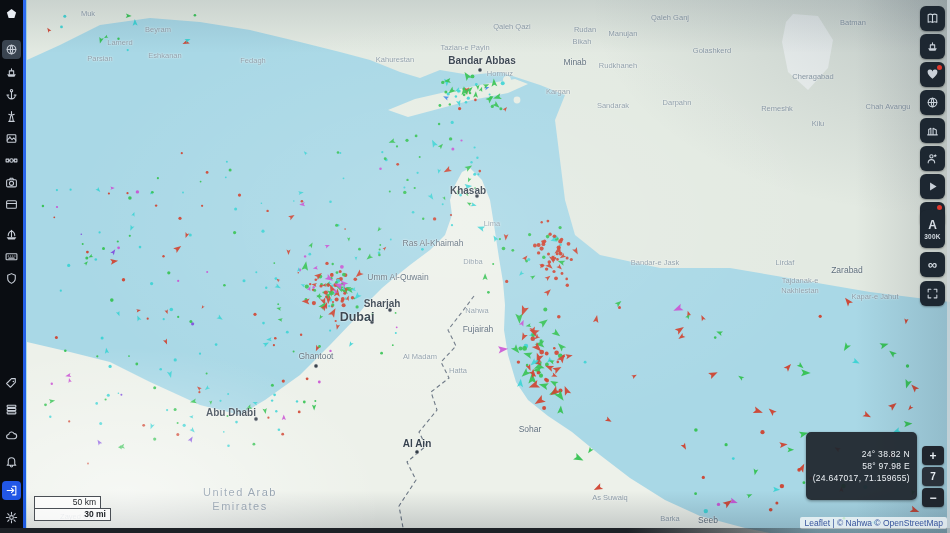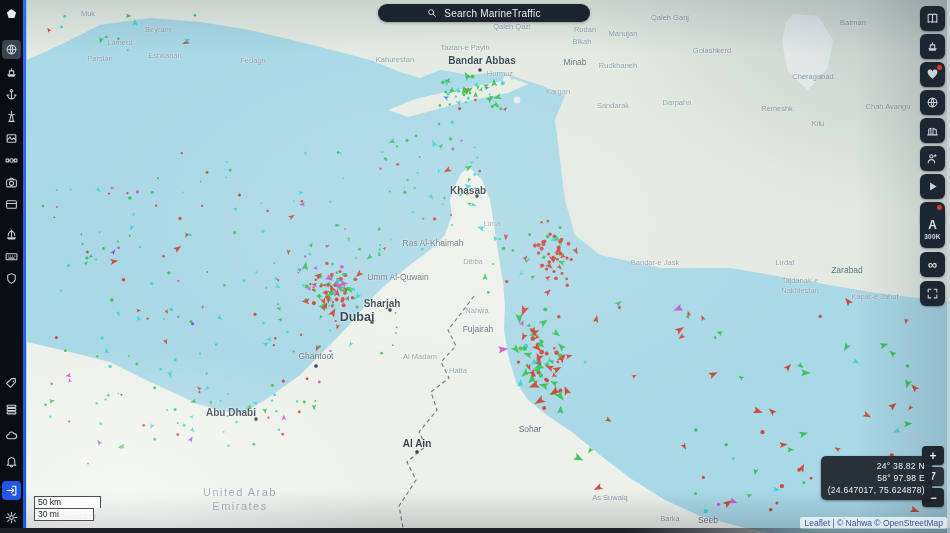--- a/index.html
+++ b/index.html
@@ -54,29 +54,29 @@
   .counter-box .cl{font-size:12px;font-weight:bold;line-height:12px;}
   .counter-box .cc{font-size:6.5px;font-weight:bold;letter-spacing:.3px;margin-top:2px;}
   .inf-btn{font-size:13px;font-weight:bold;color:#d6dde4;}
   
   .zoom-control{position:absolute;right:6px;bottom:26px;z-index:5;display:flex;flex-direction:column;gap:2px;}
   .zoom-btn{width:22px;height:19px;background:#20262e;border-radius:4px;color:#e8edf2;
     display:flex;align-items:center;justify-content:center;font-size:12px;font-weight:bold;
     box-shadow:0 1px 2px rgba(0,0,0,.35);}
   .zoom-level{background:#2a313a;font-size:10px;}
   
-  .coords{position:absolute;right:18px;bottom:33px;z-index:5;background:#20262ef0;border-radius:5px;
-    padding:4px 7px;text-align:right;color:#eef2f6;box-shadow:0 1px 3px rgba(0,0,0,.4);}
+  .coords{position:absolute;right:33px;bottom:33px;z-index:5;background:#20262ef0;border-radius:5px;
+    padding:16px 7px;text-align:right;color:#eef2f6;box-shadow:0 1px 3px rgba(0,0,0,.4);}
   .coords div{font-size:8.5px;line-height:12px;letter-spacing:.3px;}
   
   .scalebar{position:absolute;left:34px;bottom:12px;z-index:5;font-family:"Liberation Sans",sans-serif;}
   .scale-line{background:rgba(255,255,255,.75);border:1px solid #4a4f55;color:#22262a;
-    font-size:8.5px;line-height:9px;padding:1px 4px 1px 3px;}
+    font-size:8.5px;line-height:9px;padding:1px 4px 1px 3px;text-align:right;}
   .scale-line.km{width:67px;border-bottom:none;}
-  .scale-line.mi{width:60px;}
+  .scale-line.mi{width:77px;font-weight:bold;}
   
   .attribution{position:absolute;right:3px;bottom:4px;z-index:5;background:rgba(255,255,255,.72);
     padding:1px 4px;font-size:8.5px;color:#36539c;border-radius:2px;}
   .bezel-bottom{position:absolute;left:0;bottom:0;width:100%;height:5px;z-index:7;
     background:linear-gradient(to right,#1d2126 0%,#1d2126 66%,rgba(29,33,38,.25) 86%,rgba(29,33,38,.15));}
   .bezel-right{position:absolute;right:0;top:0;width:3px;height:100%;z-index:4;background:#cfd6dac9;}
 </style>
 </head>
 <body>
 
@@ -925,29 +925,20 @@
         <span class="ic">
           <svg viewBox="0 0 24 24">
             <circle cx="12" cy="12" r="3.4"></circle>
             <path d="M12 2.5v3.5M12 18v3.5M2.5 12H6M18 12h3.5M5 5l2.5 2.5M16.5 16.5L19 19M19 5l-2.5 2.5M7.5 16.5L5 19"></path>
           </svg>
         </span>
       </div>
     </div>
   <div class="accent-line"></div>
 
-  <div class="searchbar">
-    <span class="ic">
-        <svg viewBox="0 0 24 24">
-          <circle cx="10" cy="10" r="6"></circle>
-          <path d="M14.5 14.5L20 20"></path>
-        </svg>
-      </span>
-    <span>Search MarineTraffic</span>
-  </div>
 
   <div class="right-toolbar" id="right-toolbar">
       <div class="rt-btn">
         <span class="ic">
           <svg viewBox="0 0 24 24">
             <path d="M4 5c3-1.5 5-1.5 8 0 3-1.5 5-1.5 8 0v14c-3-1.5-5-1.5-8 0-3-1.5-5-1.5-8 0z"></path>
             <path d="M12 5v14"></path>
           </svg>
         </span>
       </div>
@@ -1027,21 +1018,21 @@
 
   <div class="zoom-control">
     <div class="zoom-btn">+</div>
     <div class="zoom-btn zoom-level">7</div>
     <div class="zoom-btn">−</div>
   </div>
 
   <div class="coords">
     <div>24° 38.82 N</div>
     <div>58° 97.98 E</div>
-    <div>(24.647017, 75.624878)</div>
+    <div>(24.647017, 71.159655)</div>
   </div>
 
   <div class="scalebar">
     <div class="scale-line km">50 km</div>
     <div class="scale-line mi">30 mi</div>
   </div>
 
   <div class="attribution">Leaflet | © Nahwa © OpenStreetMap</div>
 
   <div class="bezel-right"></div>

